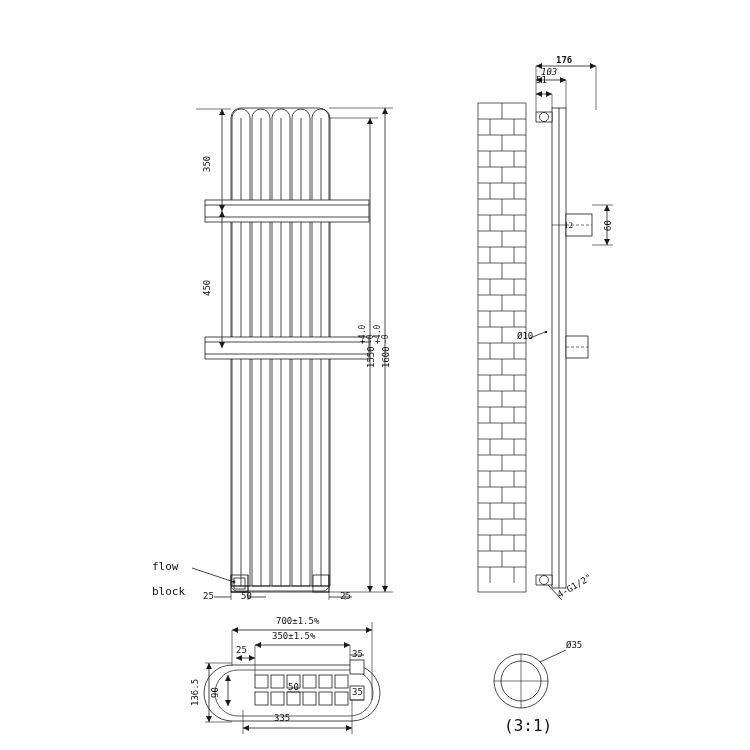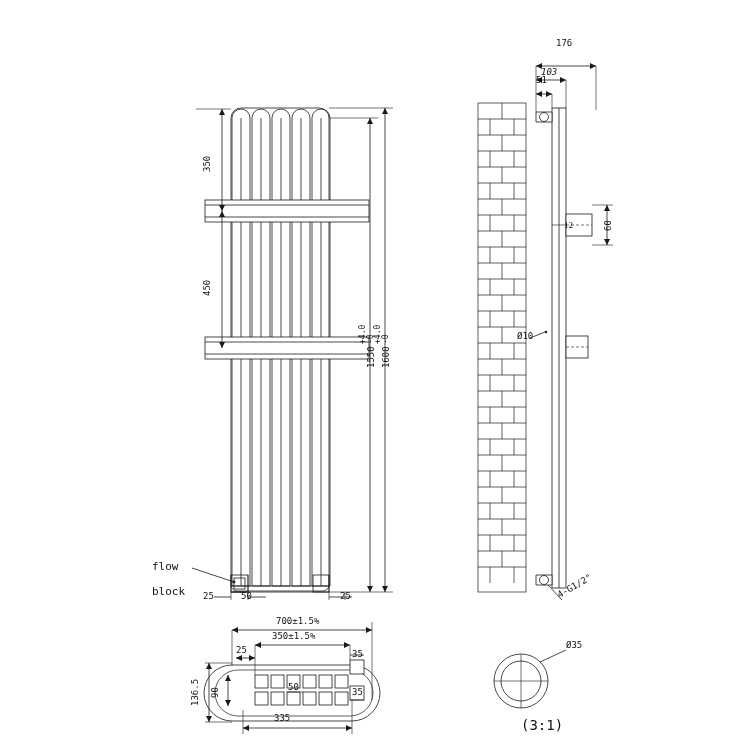--- a/index.html
+++ b/index.html
@@ -14,21 +14,21 @@
   svg{position:absolute;left:0;top:0;}
   .lbl{
     position:absolute;
     font-family:"DejaVu Sans Mono", monospace;
     font-size:9px;
     color:#111;
     white-space:pre;
     line-height:1.05;
   }
   .lbl.vert{ transform-origin:0 0; }
-  .lbl.big{font-size:14px;margin-left:17px;}
+  .lbl.big{font-size:16px;}
   .lbl.small{font-size:8px;}
   .lbl.blockflow{font-size:11px;line-height:1.15;}
 </style>
 </head>
 <body>
 
 <div id="sheet">
 
 <svg width="750" height="750" viewBox="0 0 750 750" stroke="#1a1a1a" fill="none" stroke-width="0.8" shape-rendering="geometricPrecision">
 
@@ -329,21 +329,21 @@
 <div class="lbl vert" style="left:382px;top:368px;transform:rotate(-90deg);">1600</div>
 <div class="lbl vert small" style="left:374px;top:344px;transform:rotate(-90deg);line-height:1.0;">+4.0<br>-0</div>
 
 <div class="lbl" style="left:203px;top:592px;">25</div>
 <div class="lbl" style="left:241px;top:592px;">50</div>
 <div class="lbl" style="left:340px;top:592px;">25</div>
 
 <div class="lbl blockflow" style="left:152px;top:546px;margin-top:40px;">block</div>
 <div class="lbl blockflow" style="left:152px;top:561px;">flow</div>
 
-<div class="lbl" style="left:556px;top:39px;">176</div>
+<div class="lbl" style="left:556px;top:56px;font-weight:bold;">176</div>
 <div class="lbl" style="left:541px;top:68px;font-style:italic;">103</div>
 <div class="lbl" style="left:536px;top:76px;">51</div>
 <div class="lbl vert" style="left:604px;top:231px;transform:rotate(-90deg);">60</div>
 <div class="lbl" style="left:564px;top:221px;font-family:Liberation Serif, serif;">12</div>
 <div class="lbl" style="left:517px;top:332px;">Ø10</div>
 <div class="lbl" style="left:556px;top:592px;transform:rotate(-30deg);transform-origin:0 0;">4-G1/2"</div>
 
 <div class="lbl" style="left:276px;top:617px;">700±1.5%</div>
 <div class="lbl" style="left:272px;top:632px;text-align:right;">350±1.5%</div>
 <div class="lbl" style="left:236px;top:646px;">25</div>

